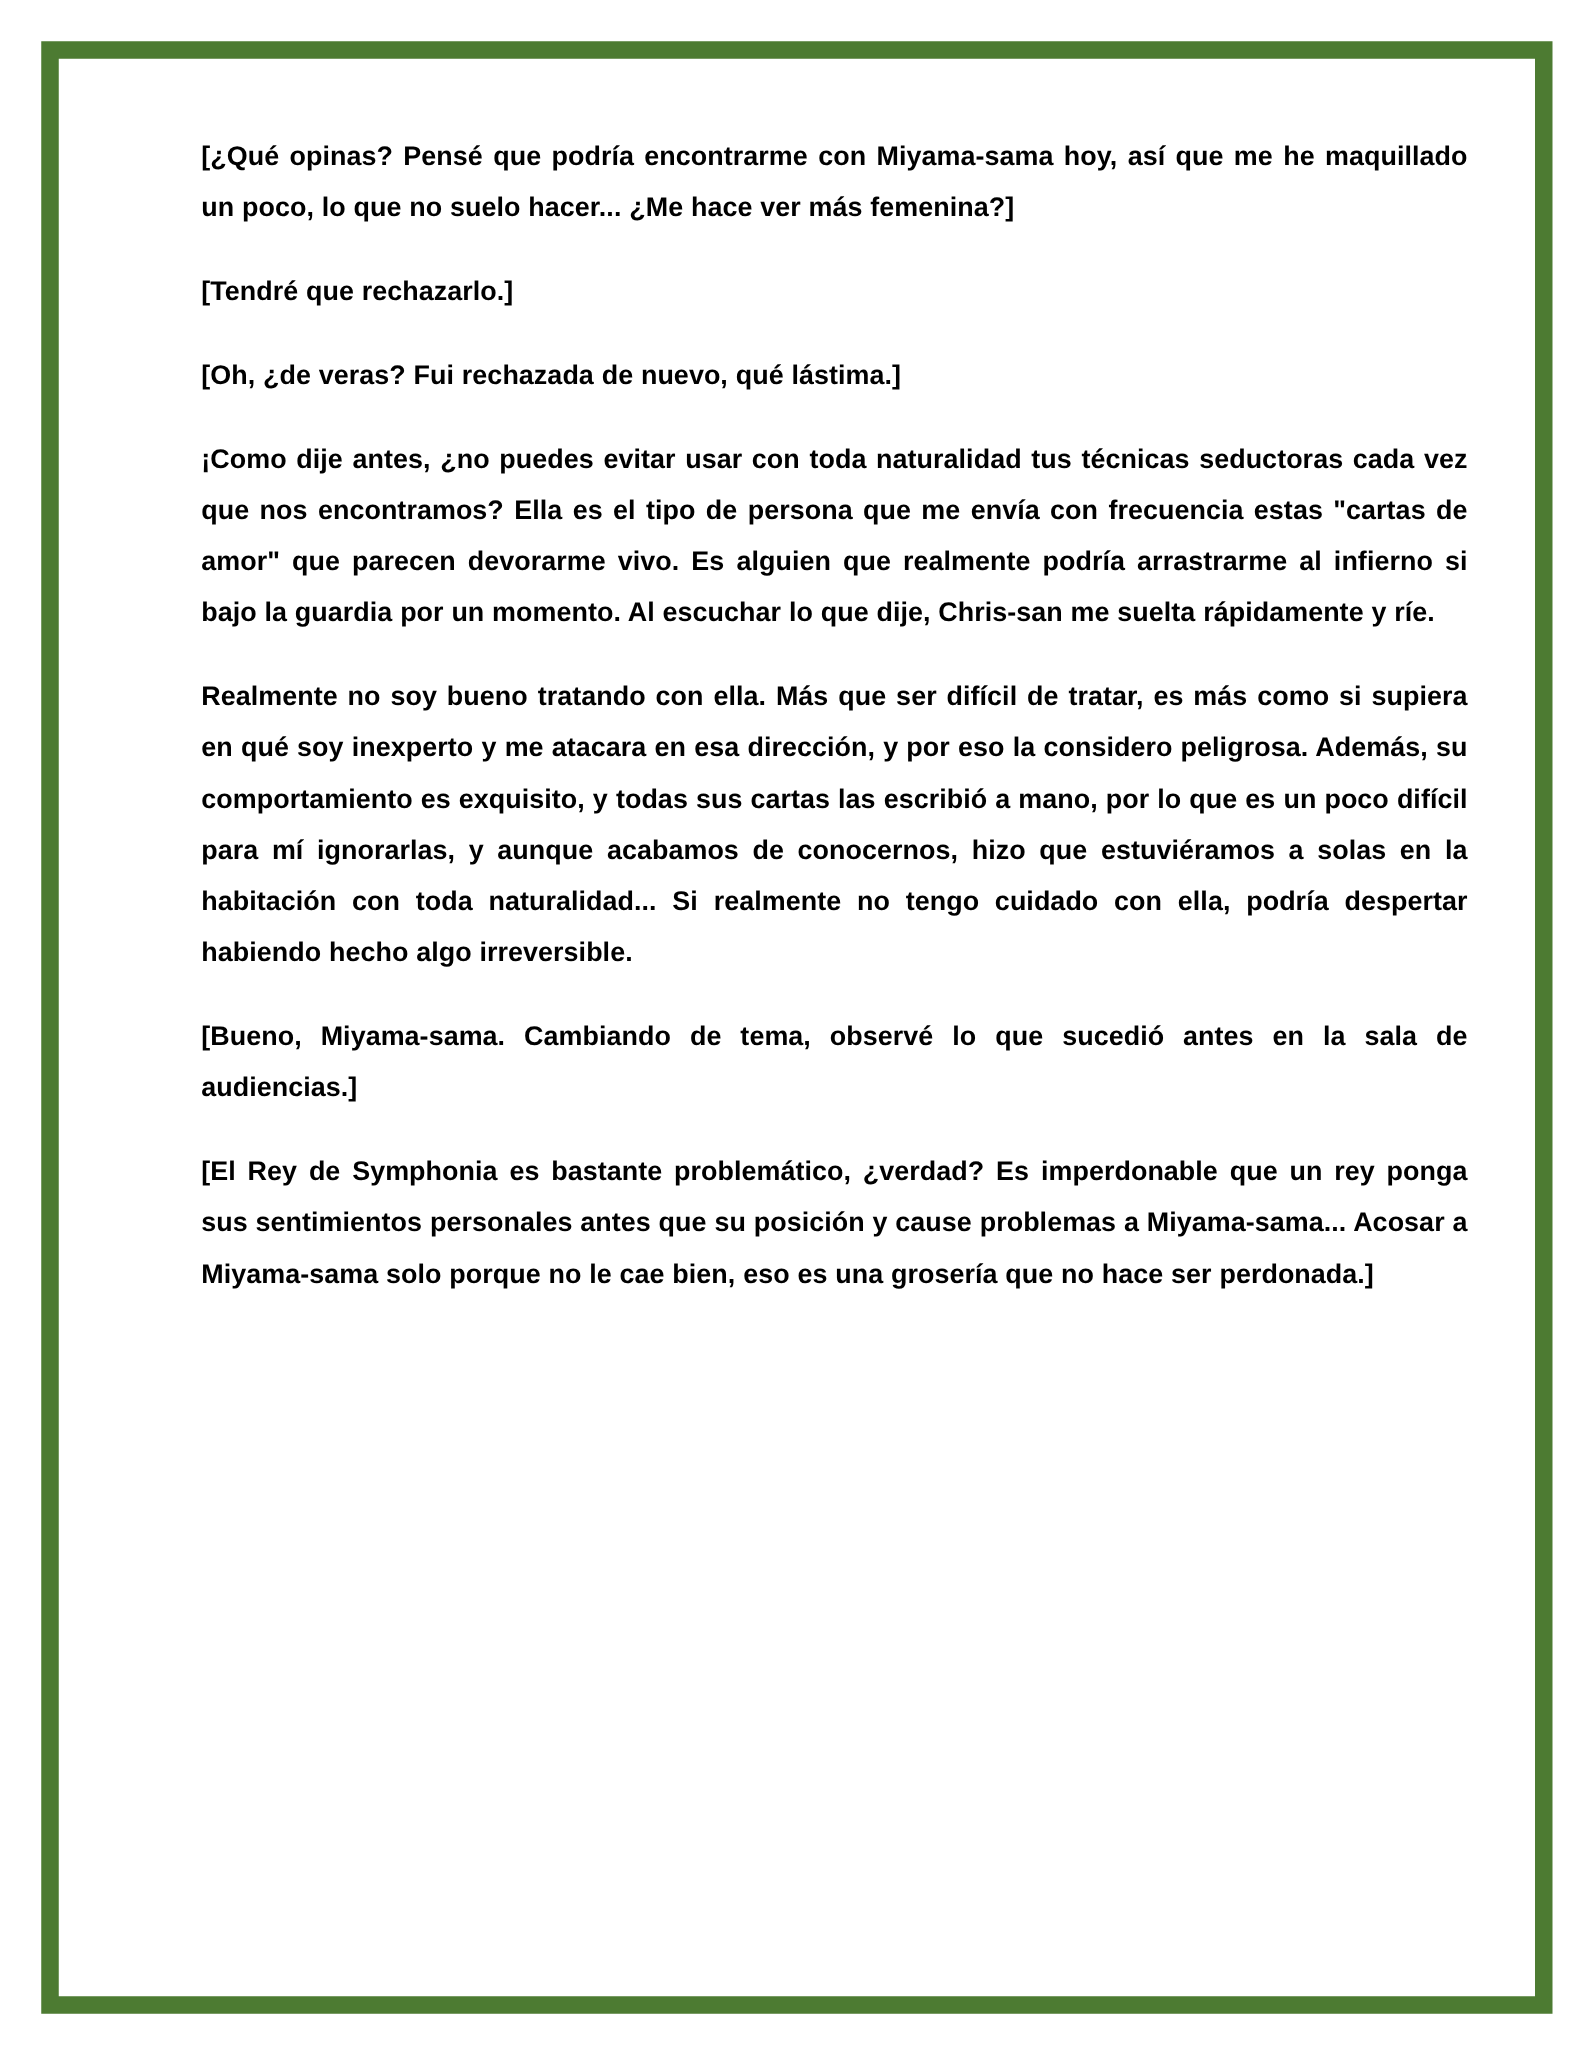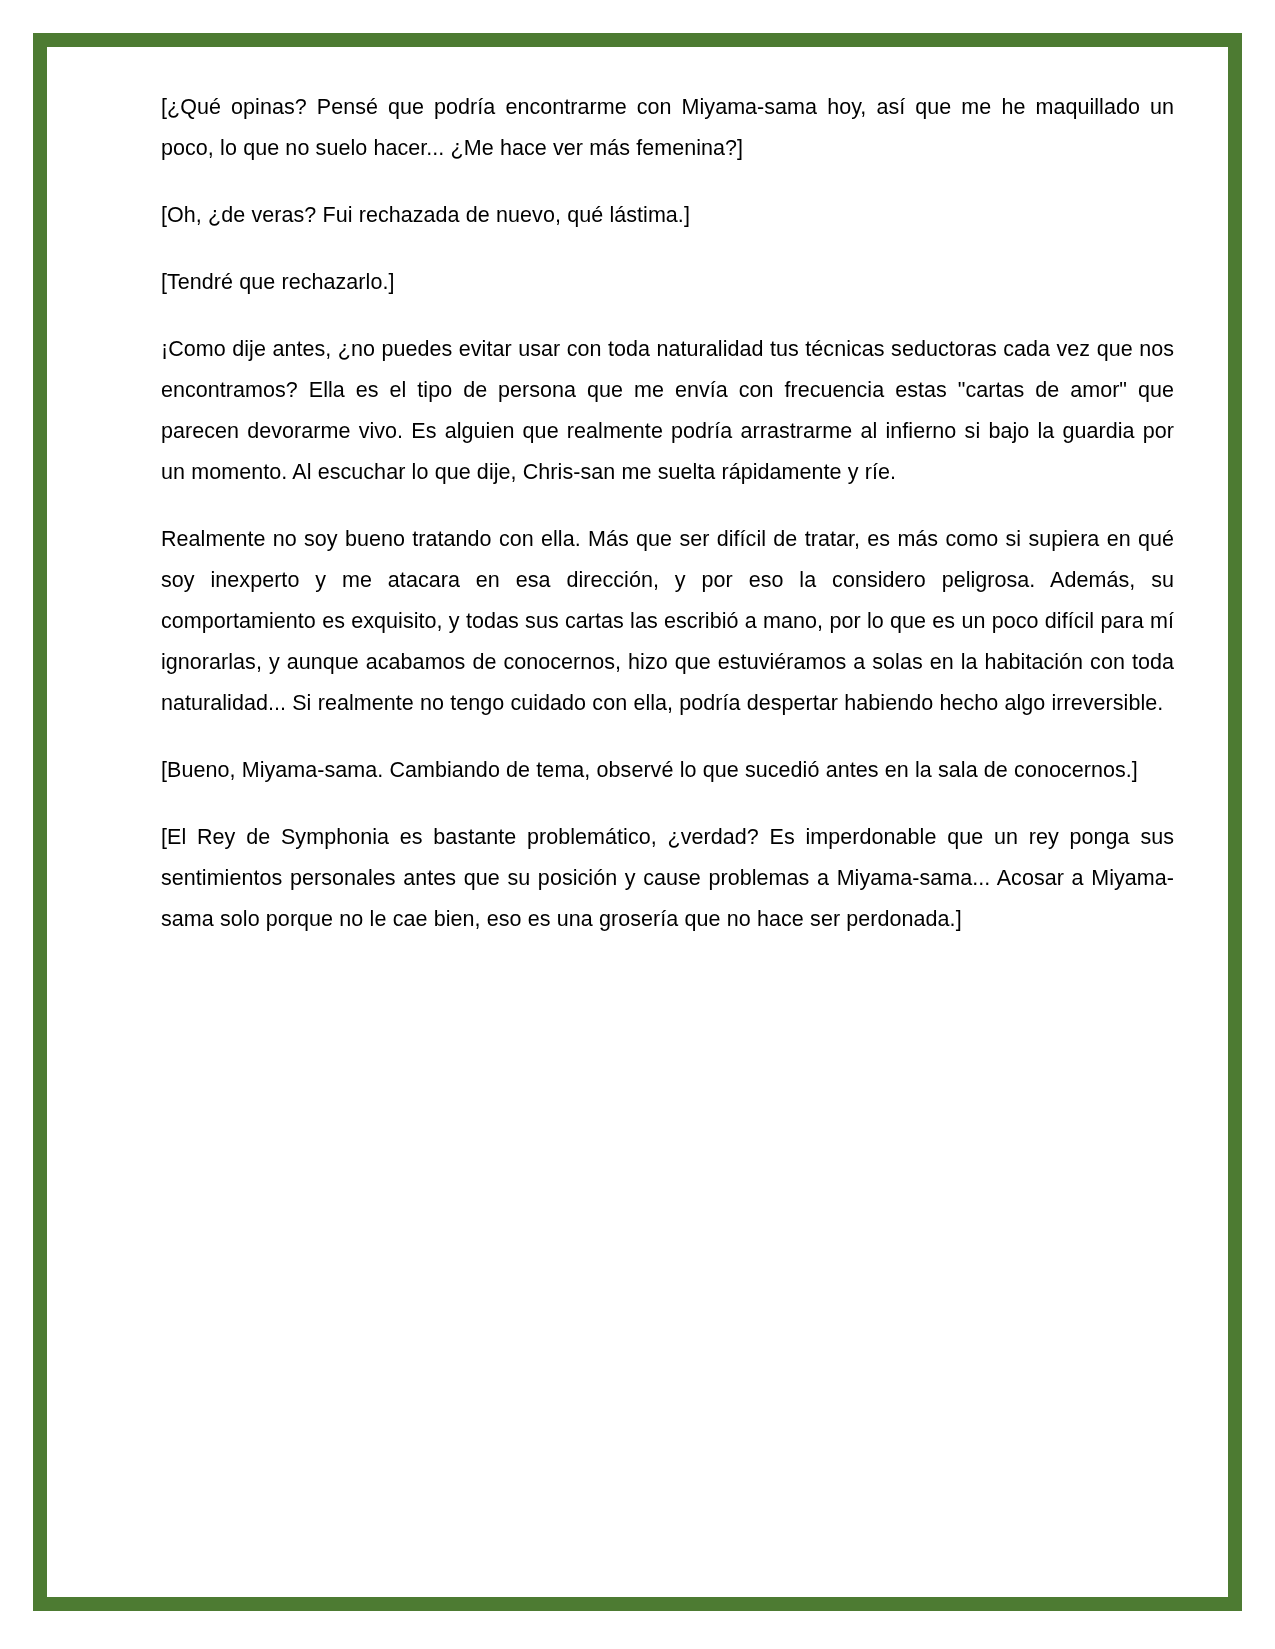--- a/index.html
+++ b/index.html
@@ -29,22 +29,23 @@
     border: 14px solid #4d7b32;
     background: #ffffff;
   }
   .content {
     box-sizing: border-box;
     position: absolute;
     left: 0;
     top: 0;
     width: 100%;
     height: 100%;
-    padding: 40px 54px 40px 114px;
+    padding: 58px 54px 40px 114px;
     overflow: hidden;
+    font-weight: bold;
   }
   .para {
     margin: 0 0 26px 0;
     font-size: 21.5px;
     line-height: 41px;
     color: #000000;
     text-align: justify;
     text-justify: inter-word;
     letter-spacing: 0.05px;
     word-spacing: 0.2px;
@@ -57,28 +58,28 @@
 <body>
 
 <div class="page">
   <div class="page-frame">
     <div class="content">
 
       <p class="para">[¿Qué opinas? Pensé que podría encontrarme con Miyama-sama hoy, así que me he maquillado un poco, lo que no suelo hacer... ¿Me hace ver más femenina?]</p>
 
 
 
+      <p class="para">[Tendré que rechazarlo.]</p>
+
       <p class="para">[Oh, ¿de veras? Fui rechazada de nuevo, qué lástima.]</p>
-
-      <p class="para">[Tendré que rechazarlo.]</p>
 
       <p class="para">¡Como dije antes, ¿no puedes evitar usar con toda naturalidad tus técnicas seductoras cada vez que nos encontramos? Ella es el tipo de persona que me envía con frecuencia estas "cartas de amor" que parecen devorarme vivo. Es alguien que realmente podría arrastrarme al infierno si bajo la guardia por un momento. Al escuchar lo que dije, Chris-san me suelta rápidamente y ríe.</p>
 
       <p class="para">Realmente no soy bueno tratando con ella. Más que ser difícil de tratar, es más como si supiera en qué soy inexperto y me atacara en esa dirección, y por eso la considero peligrosa. Además, su comportamiento es exquisito, y todas sus cartas las escribió a mano, por lo que es un poco difícil para mí ignorarlas, y aunque acabamos de conocernos, hizo que estuviéramos a solas en la habitación con toda naturalidad... Si realmente no tengo cuidado con ella, podría despertar habiendo hecho algo irreversible.</p>
 
-      <p class="para">[Bueno, Miyama-sama. Cambiando de tema, observé lo que sucedió antes en la sala de conocernos.]</p>
+      <p class="para">[Bueno, Miyama-sama. Cambiando de tema, observé lo que sucedió antes en la sala de audiencias.]</p>
 
 
       <p class="para last">[El Rey de Symphonia es bastante problemático, ¿verdad? Es imperdonable que un rey ponga sus sentimientos personales antes que su posición y cause problemas a Miyama-sama... Acosar a Miyama-sama solo porque no le cae bien, eso es una grosería que no hace ser perdonada.]</p>
 
     </div>
   </div>
 </div>
 
 </body></html>

